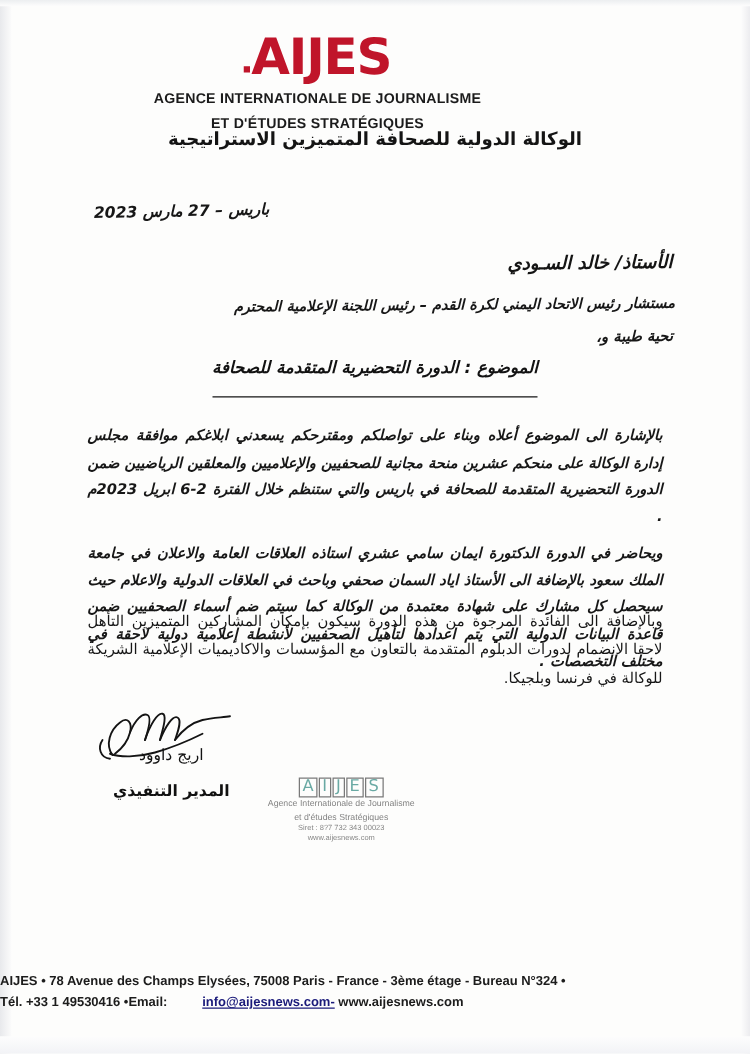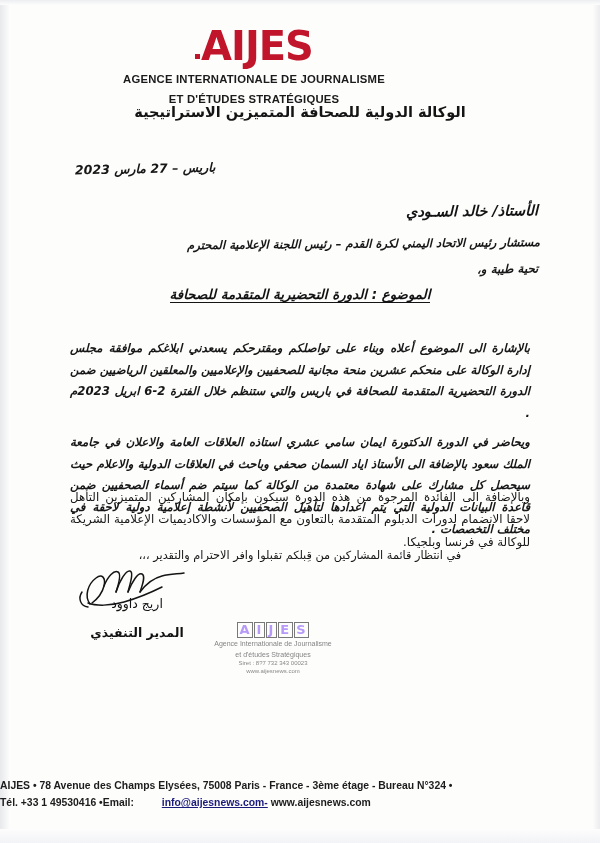--- a/index.html
+++ b/index.html
@@ -164,21 +164,21 @@
     text-align: center;
     direction: rtl;
     font-family: "DejaVu Sans", sans-serif;
     font-style: italic;
     font-weight: bold;
     font-size: 13.4px;
     color: #121212;
   }
   .subject span {
     border-bottom: 1.6px solid #151515;
-    padding-bottom: 0;
+    padding-bottom: 15px;
   }
 
   
   .para {
     position: absolute;
     direction: rtl;
     text-align: justify;
     font-family: "DejaVu Sans", sans-serif;
     color: #171717;
   }
@@ -235,24 +235,24 @@
   .stamp {
     position: absolute;
     left: 198px; top: 620px;
     width: 150px;
     text-align: center;
     opacity: 0.62;
     filter: blur(0.25px);
   }
   .stamp-logo {
     font-family: "DejaVu Sans", sans-serif;
-    font-weight: bold;
+    font-weight: normal;
     font-size: 13px;
     letter-spacing: 1px;
-    color: #8b5cf6;
+    color: #0f766e;
     display: inline-block;
   }
   .stamp-logo span.ch {
     display: inline-block;
     border: 1.2px solid #2a2a2a;
     padding: 0 1.5px;
     margin: 0 0.5px;
     line-height: 1.1;
   }
   .stamp-l1, .stamp-l2 {
@@ -312,21 +312,20 @@
 
     <div class="addressee">الأستاذ/ خالد السـودي</div>
     <div class="addressee-role">مستشار رئيس الاتحاد اليمني لكرة القدم – رئيس اللجنة الإعلامية      المحترم</div>
     <div class="greeting">تحية طيبة و،</div>
 
     <div class="subject"><span>الموضوع : الدورة التحضيرية المتقدمة للصحافة</span></div>
 
     <div class="para para-italic" id="para1">بالإشارة الى الموضوع أعلاه وبناء على تواصلكم ومقترحكم يسعدني ابلاغكم موافقة مجلس إدارة الوكالة على منحكم عشرين منحة مجانية للصحفيين والإعلاميين والمعلقين الرياضيين ضمن الدورة التحضيرية المتقدمة للصحافة في باريس والتي ستنظم خلال الفترة 2-6 ابريل 2023م .</div>
     <div class="para para-italic" id="para2">ويحاضر في الدورة الدكتورة ايمان سامي عشري استاذه العلاقات العامة والاعلان في جامعة الملك سعود بالإضافة الى الأستاذ اياد السمان صحفي وباحث في العلاقات الدولية والاعلام حيث سيحصل كل مشارك على شهادة معتمدة من الوكالة كما سيتم ضم أسماء الصحفيين ضمن قاعدة البيانات الدولية التي يتم اعدادها لتأهيل الصحفيين لأنشطة إعلامية دولية لاحقة في مختلف التخصصات .</div>
     <div class="para para-upright" id="para3">وبالإضافة الى الفائدة المرجوة من هذه الدورة سيكون بإمكان المشاركين المتميزين التأهل لاحقا الانضمام لدورات الدبلوم المتقدمة بالتعاون مع المؤسسات والاكاديميات الإعلامية الشريكة للوكالة في فرنسا وبلجيكا.</div>
-    <div class="para para-upright" id="para4">في انتظار قائمة المشاركين من قِبلكم تقبلوا وافر الاحترام والتقدير ،،،</div>
 
     <div class="signature-block">
       <div class="sig-mark">
         <svg width="150" height="46" viewBox="0 0 150 46" xmlns="http://www.w3.org/2000/svg">
           <g fill="none" stroke="#141414" stroke-width="1.5" stroke-linecap="round">
             <path d="M28 42 C22 34, 26 22, 34 16 C40 11, 44 16, 42 24 C40 32, 34 38, 30 41"></path>
             <path d="M42 24 C46 14, 52 8, 56 10 C60 12, 56 24, 54 30"></path>
             <path d="M54 30 C58 18, 64 8, 68 9 C72 10, 68 22, 66 30"></path>
             <path d="M66 30 C70 20, 76 10, 80 12 C84 14, 80 24, 78 30"></path>
             <path d="M78 30 C84 22, 92 16, 100 14 C108 12, 116 12, 122 11"></path>

